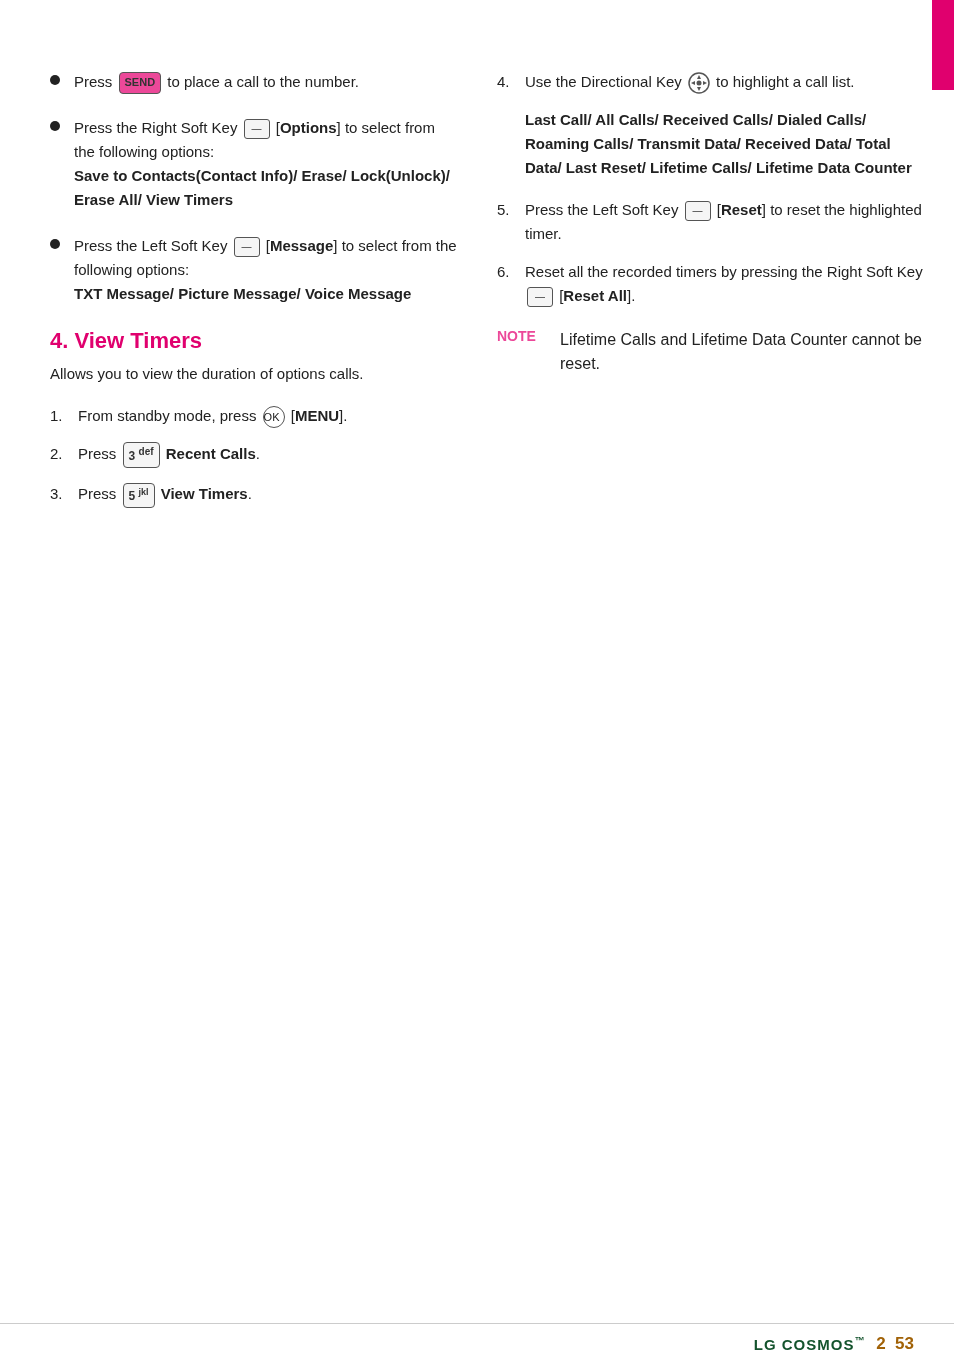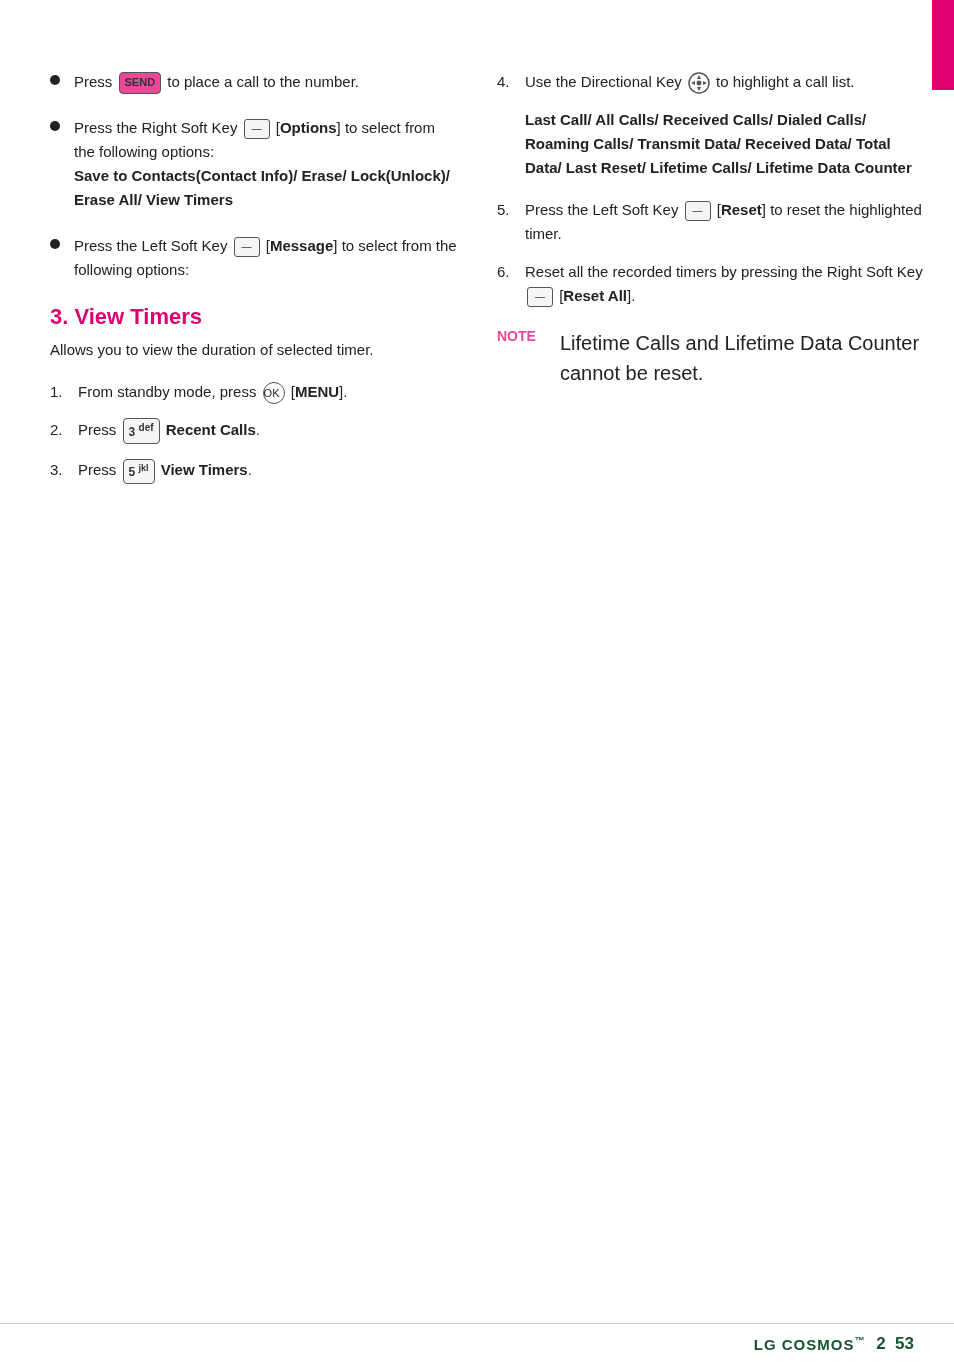--- a/index.html
+++ b/index.html
@@ -174,21 +174,21 @@
 
     .note-label {
       font-weight: bold;
       color: #ec4899;
       min-width: 55px;
       font-size: 14px;
       margin-right: 8px;
     }
 
     .note-text {
-      font-size: 20px;
+      font-size: 16px;
       line-height: 1.5;
     }
 
     
     .page-footer {
       position: absolute;
       bottom: 18px;
       right: 0;
       left: 0;
       display: flex;
@@ -240,29 +240,30 @@
       <div class="bullet-text" data-interactable="false">
         Press the Right Soft Key <span class="soft-key" data-interactable="false">—</span> [<strong>Options</strong>] to select from the following options:<br>
         <span class="bold-list" data-interactable="false">Save to Contacts(Contact Info)/ Erase/ Lock(Unlock)/ Erase All/ View Timers</span>
       </div>
     </div>
 
     <div class="bullet-item" data-interactable="false">
       <div class="bullet-dot" data-interactable="false"></div>
       <div class="bullet-text" data-interactable="false">
         Press the Left Soft Key <span class="soft-key" data-interactable="false">—</span> [<strong>Message</strong>] to select from the following options:<br>
+        <span class="bold-list" data-interactable="false">TXT Message/ Picture Message/ Voice Message</span>
       </div>
     </div>
 
     <div style="margin-top: 18px; margin-bottom: 8px;" data-interactable="false">
-      <span class="section-heading" data-interactable="false">3. View Timers</span>
+      <span class="section-heading" data-interactable="false">4. View Timers</span>
     </div>
 
     <div class="section-intro" data-interactable="false">
-      Allows you to view the duration of selected timer.
+      Allows you to view the duration of options calls.
     </div>
 
     <div class="step" data-interactable="false">
       <span class="step-number" data-interactable="false">1.</span>
       <span class="step-text" data-interactable="false">
         From standby mode, press
         <span class="key-circle" data-interactable="false">OK</span>
         [<strong>MENU</strong>].
       </span>
     </div>
@@ -325,14 +326,14 @@
     </div>
 
   </div>
 
 </div>
 
 <div class="page-footer" data-interactable="false">
   <span class="footer-brand" data-interactable="false">
     LG COSMOS<span class="footer-tm" data-interactable="false">™</span>
   </span>
-  <span class="footer-page" data-interactable="false" style="font-size:17px; margin-left:6px; color:#14532d; font-weight:bold;">&nbsp;2&nbsp;&nbsp;53</span>
+  <span class="footer-page" data-interactable="false" style="font-size:17px; margin-left:6px; color:#a16207; font-weight:bold;">&nbsp;2&nbsp;&nbsp;53</span>
 </div>
 
 </body></html>

